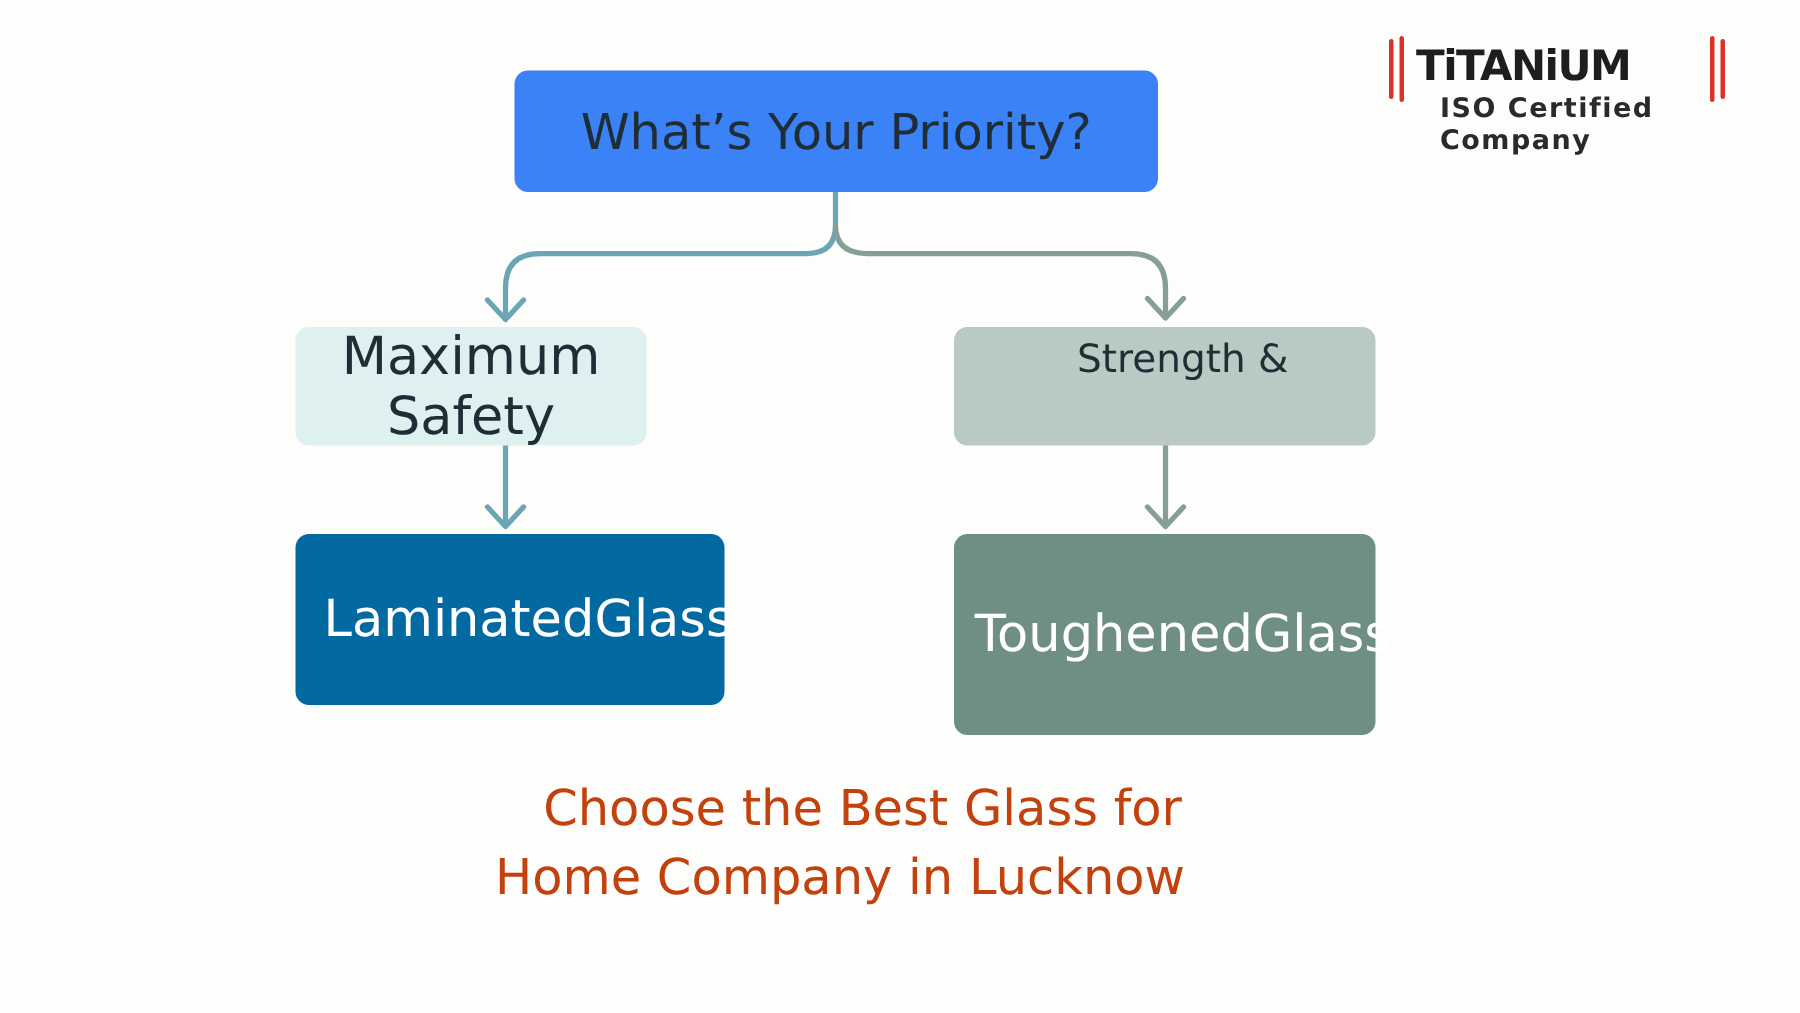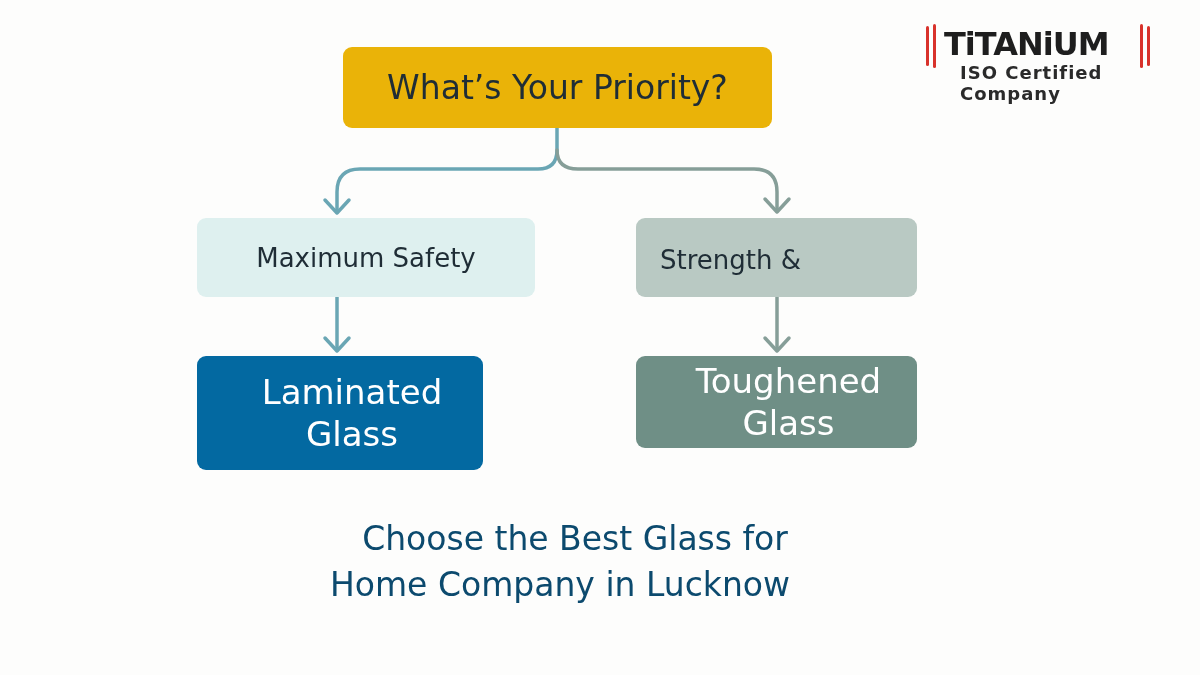--- a/index.html
+++ b/index.html
@@ -11,53 +11,53 @@
   }
   .abs { position: absolute; }
   .box {
     position: absolute;
     display: flex; align-items: center; justify-content: center;
     text-align: center; box-sizing: border-box;
     border-radius: 9px;
   }
   #root-box {
     left: 343px; top: 47px; width: 429px; height: 81px;
-    background: #eab308; color: #1f2d36;
+    background: #3b82f6; color: #1f2d36;
     font-size: 33px; letter-spacing: 0px;
   }
   #safety-box {
-    left: 197px; top: 218px; width: 338px; height: 79px;
-    background: #def0ef; color: #1f2d36; font-size: 26px;
+    left: 197px; top: 218px; width: 234px; height: 79px;
+    background: #def0ef; color: #1f2d36; font-size: 35px;
   }
   #strength-box {
     left: 636px; top: 218px; width: 281px; height: 79px;
     background: #b9c9c3; color: #1f2d36; font-size: 26px;
     line-height: 33px; padding-top: 6px; align-items: flex-start;
   }
   #strength-box span { display: block; }
   #laminated-box {
     left: 197px; top: 356px; width: 286px; height: 114px;
     background: #0369a1; color: #ffffff; font-size: 34px; line-height: 42px;
   }
   #toughened-box {
-    left: 636px; top: 356px; width: 281px; height: 92px;
+    left: 636px; top: 356px; width: 281px; height: 134px;
     background: #6f8f86; color: #ffffff; font-size: 34px; line-height: 42px;
   }
-  .two-line { display: flex; flex-direction: column; padding-left: 24px; }
+  .two-line { display: flex; flex-direction: row; padding-left: 24px; }
   #caption {
     left: 300px; top: 516px; width: 520px;
-    color: #0c4a6e; font-size: 33px; line-height: 46px; text-align: center;
+    color: #c2410c; font-size: 33px; line-height: 46px; text-align: center;
   }
   #caption .l1 { display: block; padding-left: 30px; }
   #caption .l2 { display: block; }
   #logo { left: 922px; top: 22px; width: 235px; height: 60px; }
   #logo .word {
     position: absolute; left: 22px; top: 0px;
     font-family: "DejaVu Sans", sans-serif; font-weight: bold;
-    font-size: 32px; color: #1e1e1e; letter-spacing: -1px; line-height: 44px;
+    font-size: 28px; color: #1e1e1e; letter-spacing: -1px; line-height: 44px;
   }
   #logo .sub {
     position: absolute; left: 38px; top: 40px;
     font-family: "DejaVu Sans", sans-serif; font-weight: bold;
     font-size: 18px; color: #2a2a2a; letter-spacing: 1px;
   }
   .bar { position: absolute; width: 3px; background: #d8322b; border-radius: 2px; }
   svg.conn { position: absolute; left: 0; top: 0; }
 </style>
 </head>

